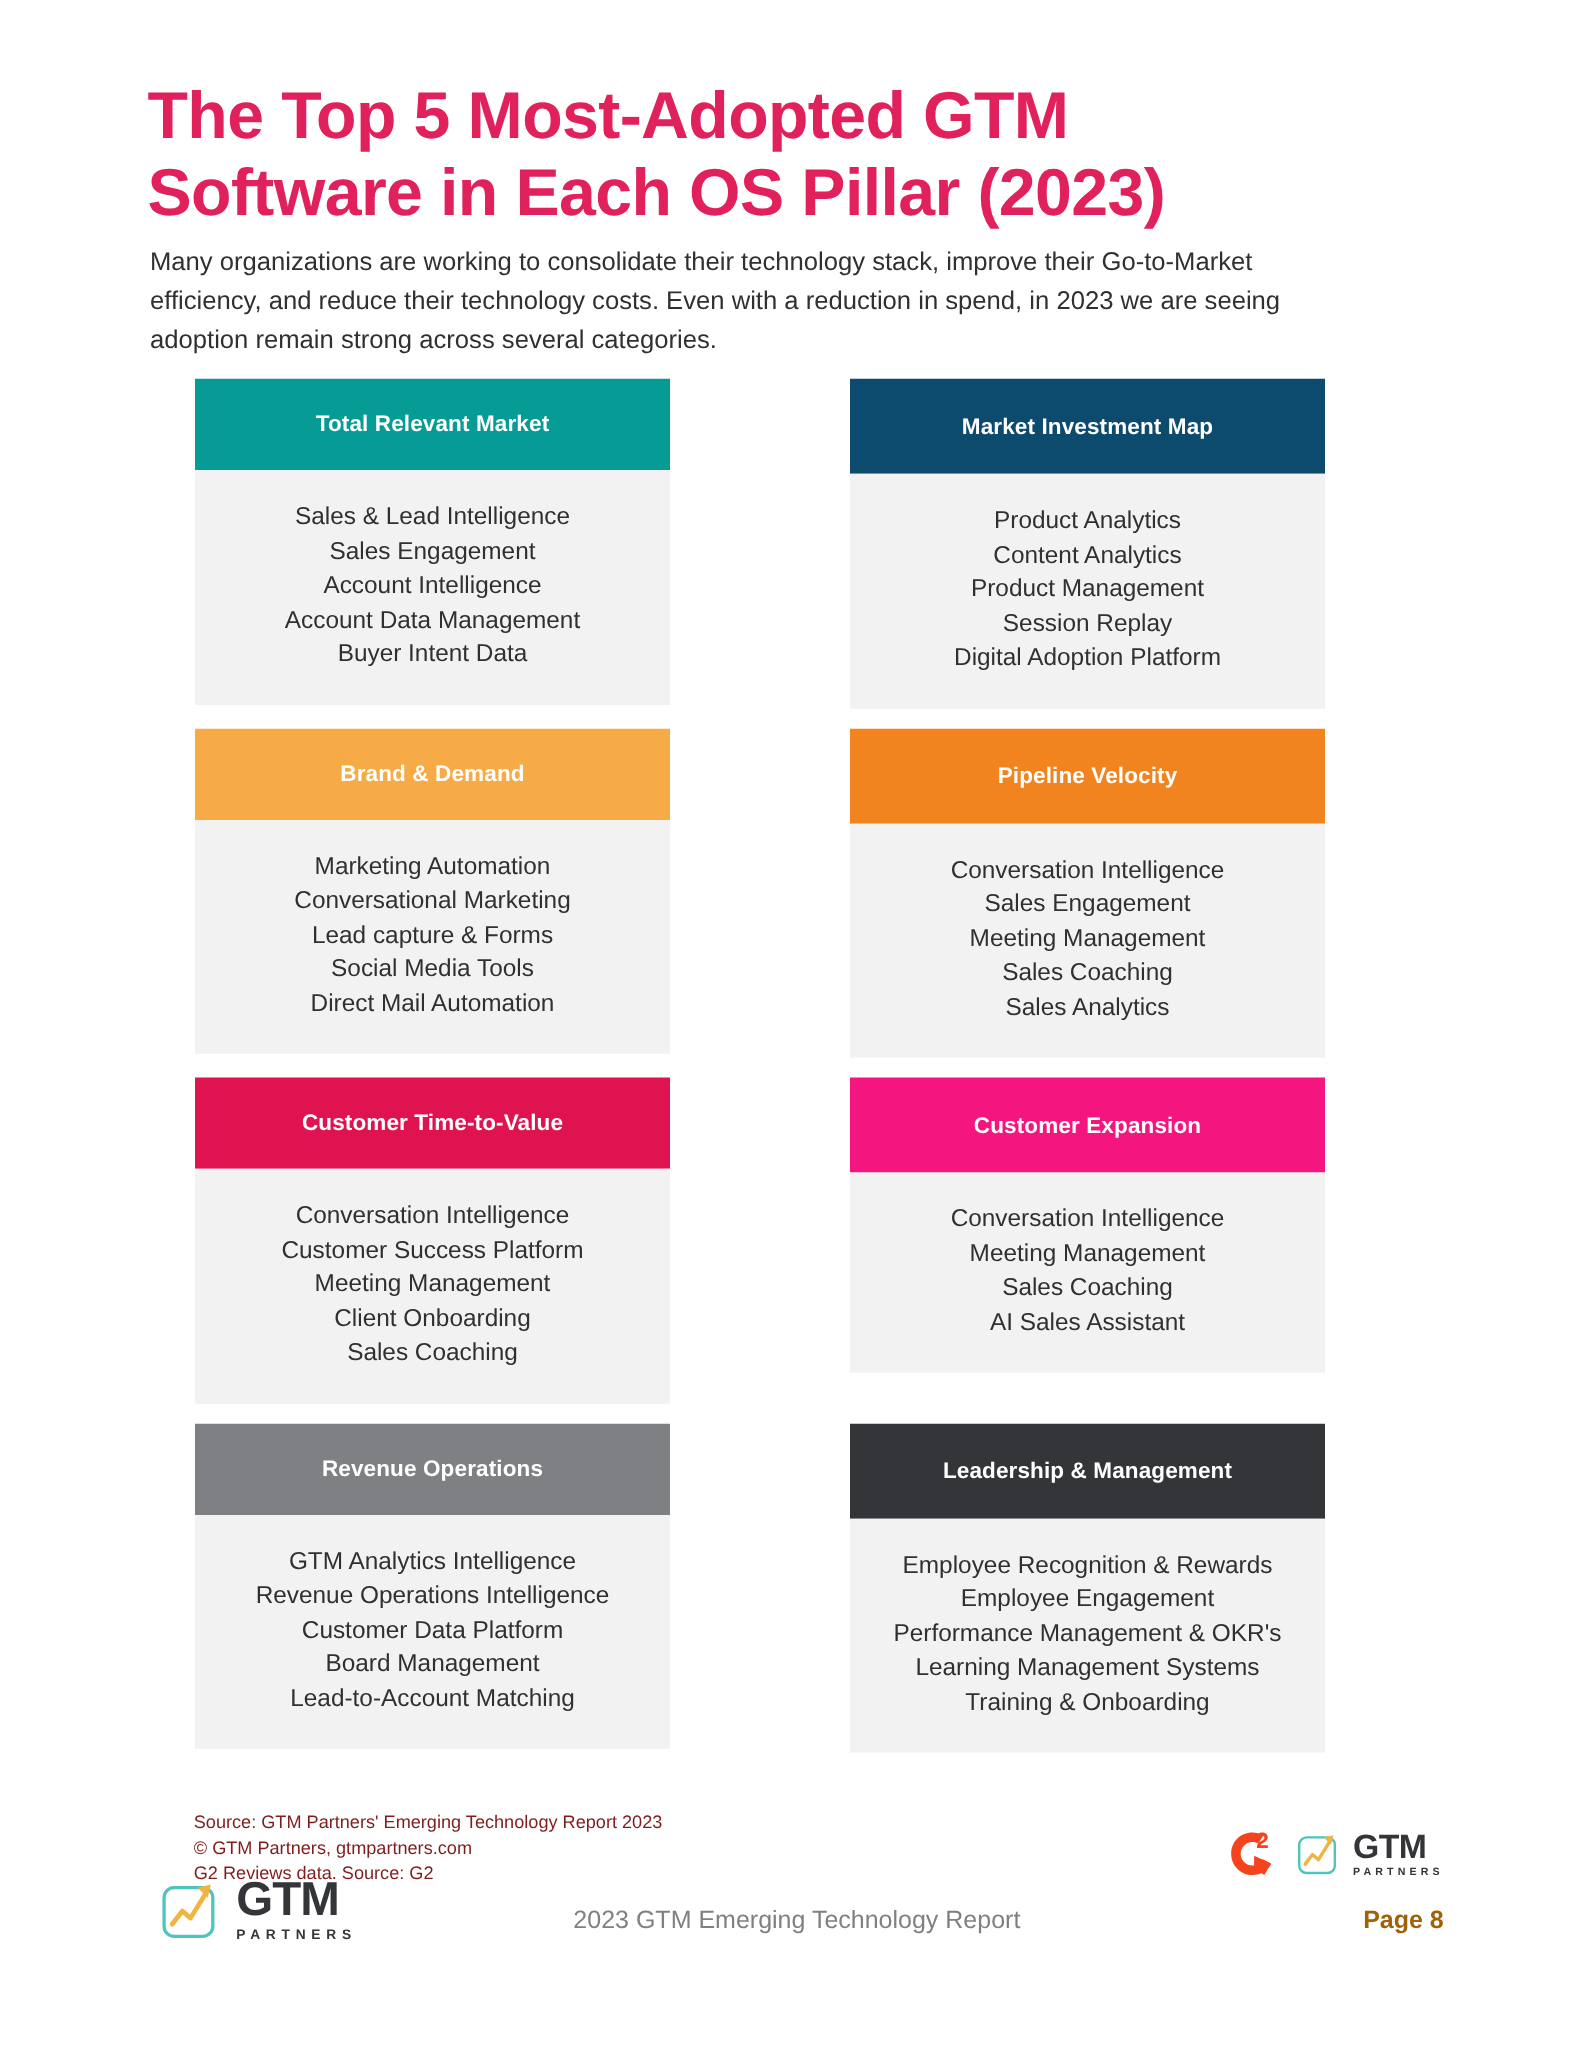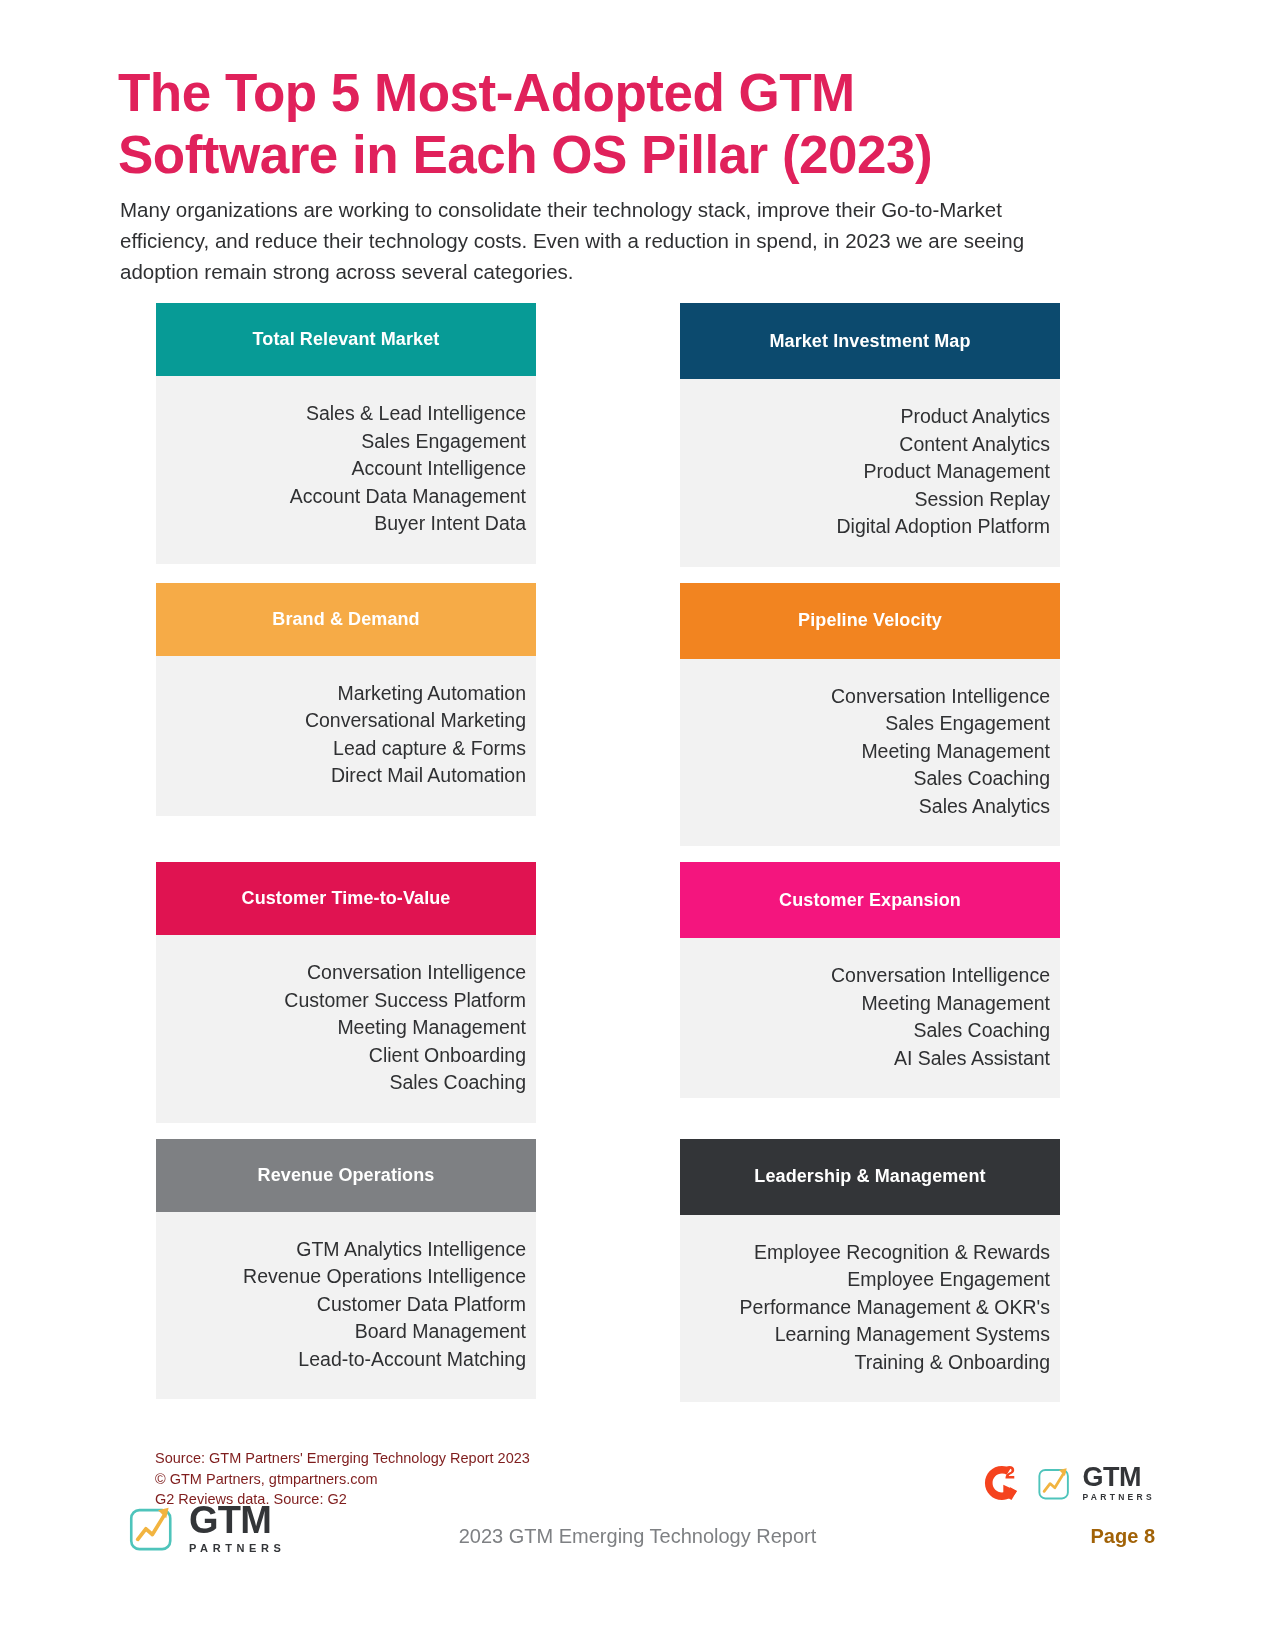--- a/index.html
+++ b/index.html
@@ -65,21 +65,21 @@
     justify-content: center;
     color: #ffffff;
     font-size: 18px;
     font-weight: 700;
     letter-spacing: 0.1px;
     text-align: center;
   }
   .card-body {
     background: #f2f2f2;
     padding: 24px 10px 26px 10px;
-    text-align: right;
+    text-align: center;
   }
   .card-body .item {
     font-size: 19.5px;
     line-height: 27.5px;
     color: #2f3032;
     font-weight: 400;
     white-space: nowrap;
   }
   
   .col-right .card-head { height: 76px; }
@@ -198,20 +198,21 @@
 
     <div class="spacer-row"></div>
     <div class="spacer-row"></div>
 
     <div class="card col-left">
       <div class="card-head" style="background: rgb(246, 171, 71);">Brand &amp; Demand</div>
       <div class="card-body">
         <div class="item">Marketing Automation</div>
         <div class="item">Conversational Marketing</div>
         <div class="item">Lead capture &amp; Forms</div>
+        <div class="item">Social Media Tools</div>
         <div class="item">Direct Mail Automation</div>
       </div>
     </div>
 
     <div class="card col-right">
       <div class="card-head" style="background: rgb(242, 132, 32);">Pipeline Velocity</div>
       <div class="card-body">
         <div class="item">Conversation Intelligence</div>
         <div class="item">Sales Engagement</div>
         <div class="item">Meeting Management</div>

